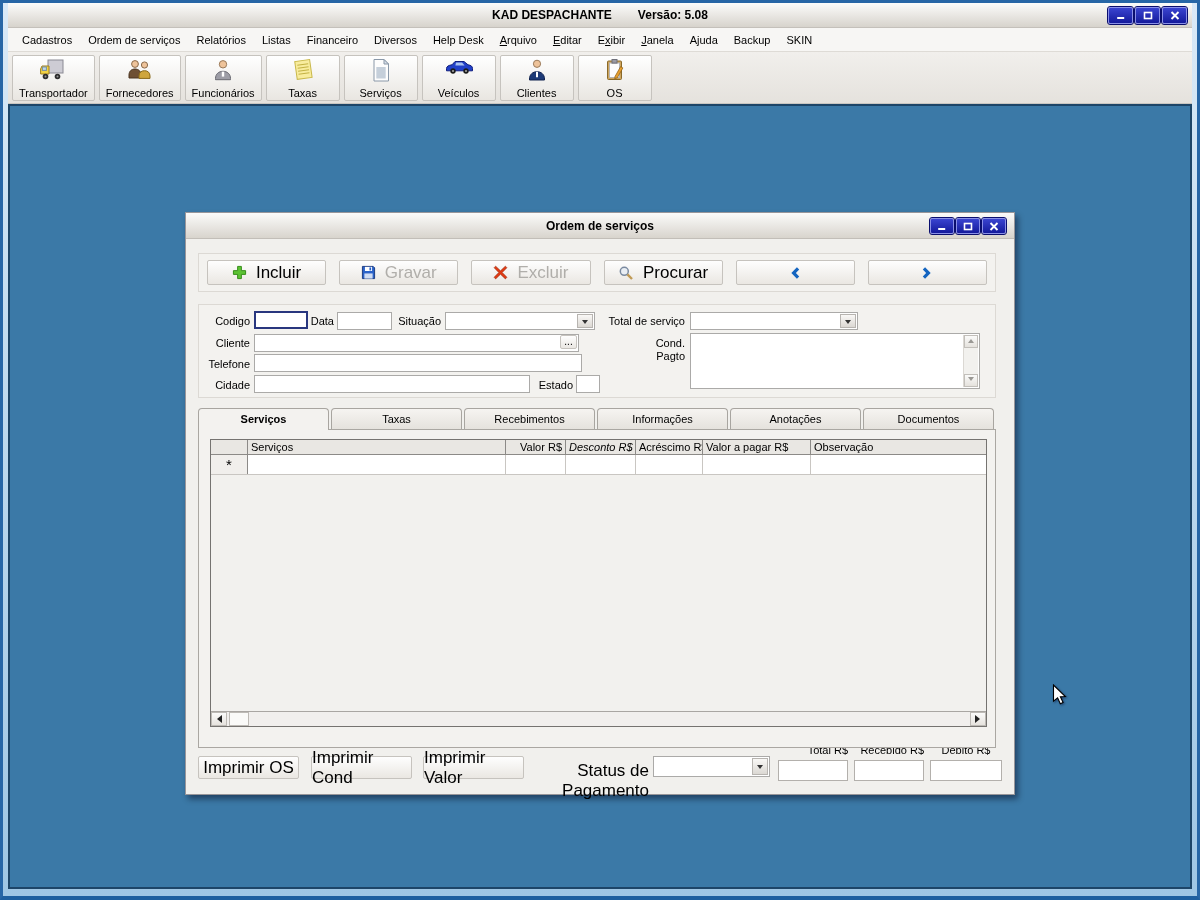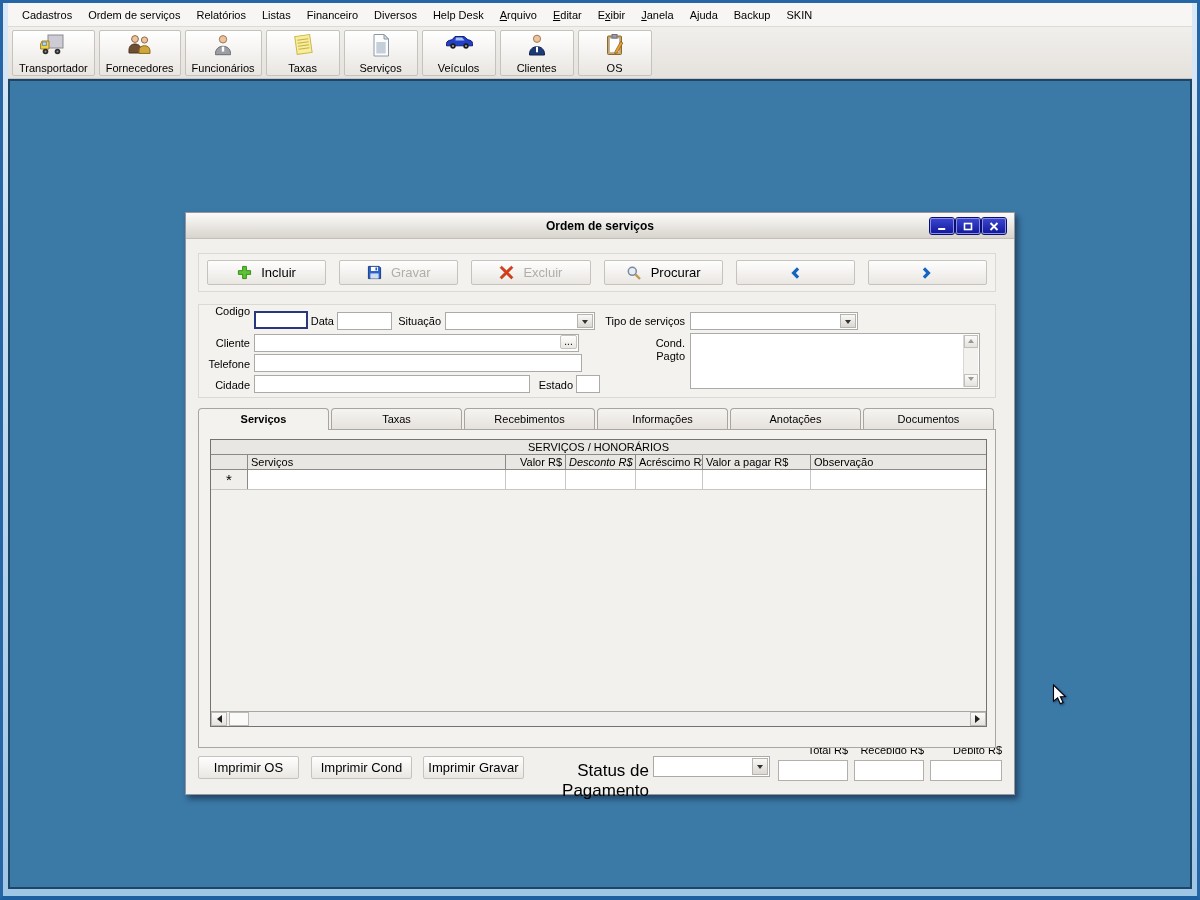--- a/index.html
+++ b/index.html
@@ -47,21 +47,21 @@
          display:flex; align-items:center; justify-content:center; }
   .dlg-title { font-size:12px; font-weight:bold; }
   .dlg-controls { position:absolute; right:8px; top:5px; display:flex; gap:2px; }
   .dlg-controls .win-btn { width:24px; height:16px; }
   .dlg-body { position:absolute; left:0; right:0; top:26px; bottom:0; }
 
   .panel { position:absolute; border:1px solid #dcd9d4; background:#f3f2ef; }
   .actions { left:12px; top:14px; width:798px; height:39px;
          display:flex; gap:13px; padding:6px 8px; }
   .btn { background:linear-gradient(#fefefe,#eae7e2); border:1px solid #c6c3be;
-         border-radius:2px; font-size:13px; color:#000;
+         border-radius:2px; font-size:17px; color:#000;
          display:flex; align-items:center; justify-content:center; }
   .act-btn { flex:1; gap:9px; }
   .act-btn.disabled .act-label { color:#b0aeaa; }
 
   .form-panel { left:12px; top:65px; width:798px; height:94px; position:absolute; }
   .flb { position:absolute; font-size:11px; height:13px; line-height:13px; text-align:right; color:#000; }
   .fin { position:absolute; height:18px; border:1px solid #abaaa8; background:#fff;
          font-size:11px; padding:0 3px; font-family:"Liberation Sans",sans-serif; }
   .fin.focused { border:2px solid #28367e; }
   .fld-wrap { position:absolute; }
@@ -120,20 +120,47 @@
   .total-box { position:absolute; top:521px; height:21px; background:#fff; border:1px solid #b3b0ac; }
 
   .cursor { position:absolute; left:1052px; top:684px; z-index:99;
          filter:drop-shadow(1.5px 1.5px 1px rgba(0,0,40,.45)); }
 </style>
 </head>
 <body>
 
 <div class="app">
 
+  <div class="main-titlebar">
+    <span>KAD DESPACHANTE</span>
+    <span>Versão: 5.08</span>
+    <div class="win-controls">
+      <div class="win-btn">
+        <span class="icon">
+            <svg width="10" height="9" viewBox="0 0 10 9">
+              <rect x="1.2" y="6" width="7" height="2" fill="#fff"></rect>
+            </svg>
+          </span>
+      </div>
+      <div class="win-btn">
+        <span class="icon">
+            <svg width="10" height="9" viewBox="0 0 10 9">
+              <rect x="1.5" y="1.5" width="7" height="6" fill="none" stroke="#fff" stroke-width="1.6"></rect>
+            </svg>
+          </span>
+      </div>
+      <div class="win-btn">
+        <span class="icon">
+            <svg width="10" height="9" viewBox="0 0 10 9">
+              <path d="M1.5 1 L8.5 8 M8.5 1 L1.5 8" stroke="#fff" stroke-width="1.9"></path>
+            </svg>
+          </span>
+      </div>
+    </div>
+  </div>
 
   <div class="menubar">
       <span class="menu-item">Cadastros</span>
       <span class="menu-item">Ordem de serviços</span>
       <span class="menu-item">Relatórios</span>
       <span class="menu-item">Listas</span>
       <span class="menu-item">Financeiro</span>
       <span class="menu-item">Diversos</span>
       <span class="menu-item">Help Desk</span>
       <span class="menu-item"><u>A</u>rquivo</span>
@@ -321,31 +348,31 @@
         <div class="btn act-btn">
           <span class="icon">
             <svg width="14" height="14" viewBox="0 0 16 16">
               <path d="M5.8 1.5 L12.2 8 L5.8 14.5 L3.2 11.9 L7 8 L3.2 4.1 Z" fill="#1565c0"></path>
             </svg>
           </span>
         </div>
       </div>
 
     <div class="panel form-panel">
-      <span class="flb" style="left:2px;top:0;width:49px;">Codigo</span>
+      <span class="flb" style="left:2px;top:10px;width:49px;">Codigo</span>
       <input class="fin focused" style="left: 55px; top: 6px; width: 54px;">
       <span class="flb" style="left:109px;top:10px;width:26px;">Data</span>
       <input class="fin" style="left: 138px; top: 7px; width: 55px;">
       <span class="flb" style="left:194px;top:10px;width:48px;">Situação</span>
       <div class="combo" style="left:246px;top:7px;width:150px;">
         <div class="combo-btn">
             <span class="arr-down"></span>
           </div>
       </div>
-      <span class="flb" style="left:404px;top:10px;width:82px;">Tipo de serviços</span>
+      <span class="flb" style="left:404px;top:10px;width:82px;">Total de serviço</span>
       <div class="combo" style="left:491px;top:7px;width:168px;">
         <div class="combo-btn">
             <span class="arr-down"></span>
           </div>
       </div>
 
       <span class="flb" style="left:2px;top:32px;width:49px;">Cliente</span>
       <div class="fld-wrap" style="left:55px;top:28px;width:325px;height:18px;">
         <input style="">
         <div class="btn browse-btn">...</div>
@@ -375,21 +402,20 @@
         <div class="tab active">Serviços</div>
         <div class="tab">Taxas</div>
         <div class="tab">Recebimentos</div>
         <div class="tab">Informações</div>
         <div class="tab">Anotações</div>
         <div class="tab">Documentos</div>
       </div>
 
     <div class="tab-panel">
       <div class="grid">
-        <div class="grid-caption">SERVIÇOS / HONORÁRIOS</div>
         <div class="grid-header">
             <div class="gh-cell" style="width: 37px; text-align: center;"></div>
             <div class="gh-cell" style="width: 258px; text-align: left;">Serviços</div>
             <div class="gh-cell" style="width: 60px; text-align: right;">Valor R$</div>
             <div class="gh-cell" style="width: 70px; text-align: left; font-style: italic;">Desconto R$</div>
             <div class="gh-cell" style="width: 67px; text-align: left;">Acréscimo R$</div>
             <div class="gh-cell" style="width: 108px; text-align: left;">Valor a pagar R$</div>
             <div class="gh-cell" style="width: 177px; text-align: left;">Observação</div>
           </div>
         <div class="grid-row">
@@ -418,26 +444,26 @@
       <span class="status-label">Status de Pagamento</span>
       <div class="combo status-combo" style="position:absolute;">
         <div class="combo-btn">
             <span class="arr-down"></span>
           </div>
       </div>
     </div>
 
   <div class="btn print-btn" style="left: 12px;">Imprimir OS</div>
       <div class="btn print-btn" style="left: 125px;">Imprimir Cond</div>
-      <div class="btn print-btn" style="left: 237px;">Imprimir Gravar</div>
+      <div class="btn print-btn" style="left: 237px;">Imprimir Valor</div>
       <span class="total-label" style="left: 592px; width: 70px;">Total R$</span>
       <div class="total-box" style="left: 592px; width: 70px;"></div>
       <span class="total-label" style="left: 668px; width: 70px;">Recebido R$</span>
       <div class="total-box" style="left: 668px; width: 70px;"></div>
-      <span class="total-label" style="left: 744px; width: 72px;">Débito R$</span>
+      <span class="total-label" style="left: 744px; width: 72px; text-align: center;">Débito R$</span>
       <div class="total-box" style="left: 744px; width: 72px;"></div>
     </div>
 </div>
 
 <span class="cursor">
   <svg width="20" height="22" viewBox="0 0 20 22">
       <path d="M1.5 1 L1.5 17.2 L5.6 13.8 L8.3 19.8 L11.1 18.5 L8.4 12.8 L13.4 12.5 Z" fill="#fff" stroke="#000" stroke-width="1.1"></path>
     </svg>
 </span>
 

